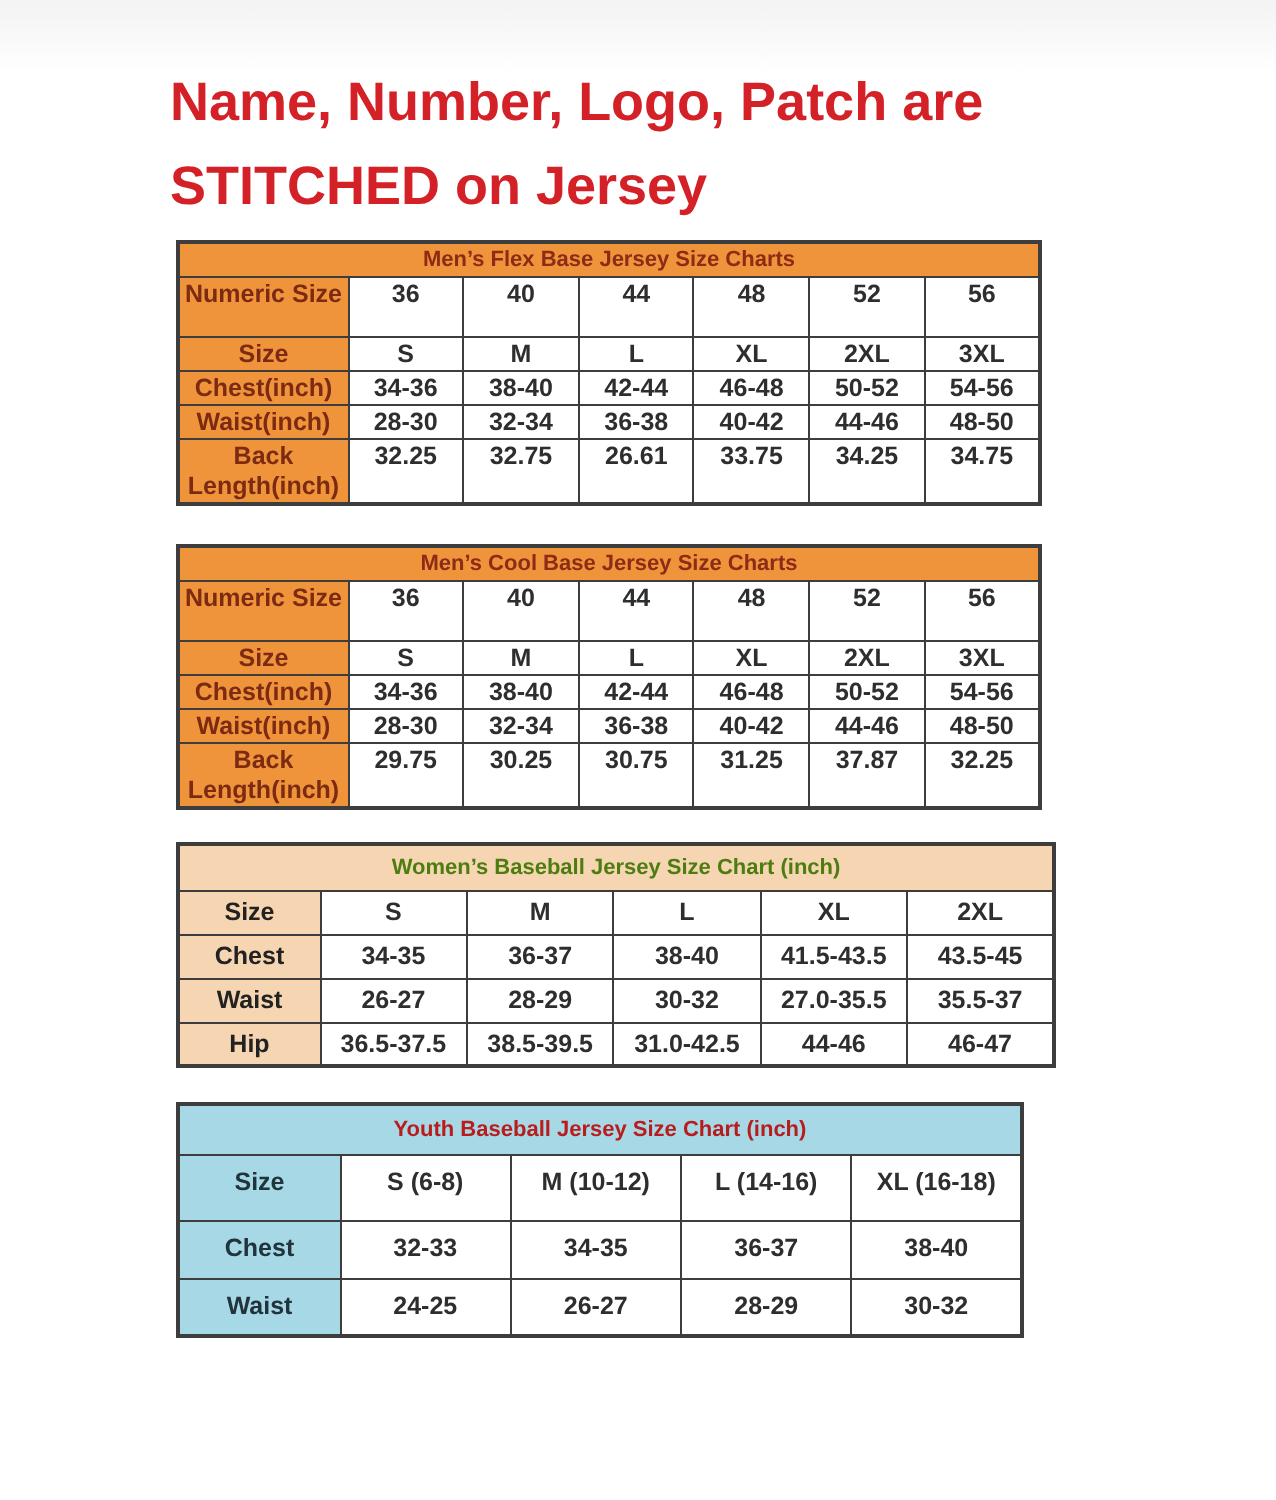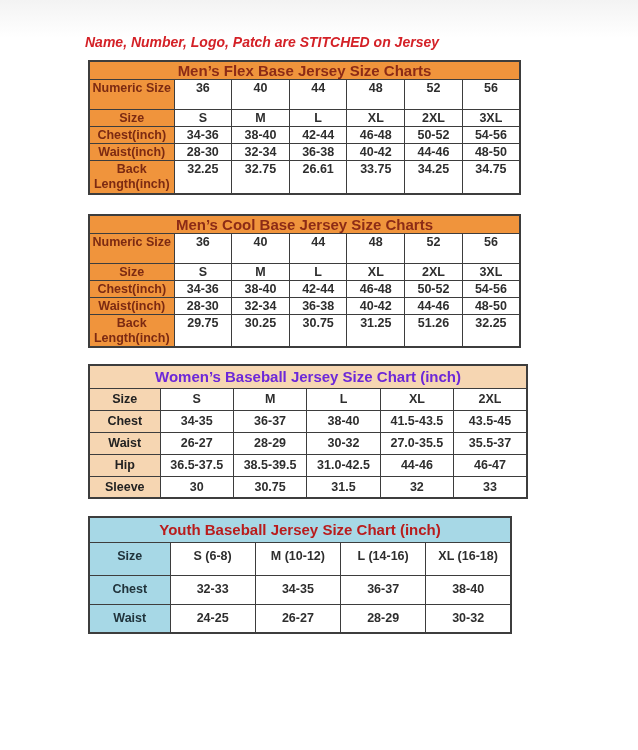--- a/index.html
+++ b/index.html
@@ -21,46 +21,45 @@
     font-size:40px;
     line-height:44px;
     font-weight:bold;
     font-style:italic;
     letter-spacing:1px;
   }
   .subtitle {
     margin:6px 0 0 85px;
     width:478px;
     color:#d42127;
-    font-size:14px;
-    line-height:24px;
+    font-size:27px;
+    line-height:42px;
     font-weight:bold;
-    font-style:italic;
   }
   .tables { margin-left:88px; }
 
   table.size-table {
     border-collapse:collapse;
     table-layout:fixed;
     border:2px solid #3d3d3d;
   }
   .size-table th, .size-table td {
     border:1px solid #3d3d3d;
     font-weight:bold;
     text-align:center;
     font-size:12.5px;
     overflow:hidden;
   }
-  .size-table thead th { font-size:15px; }
+  .size-table thead th { font-size:11px; }
   .size-table td { background:#ffffff; color:#2e2e2e; }
 
   
   .theme-orange thead th { background:#f0943c; color:#8c2b16; }
   .theme-orange .row-label { background:#f0943c; color:#7c2a12; }
-  .theme-peach thead th { background:#f6d6b2; color:#6d28d9; }
+  .theme-peach thead th { background:#f6d6b2; color:#4d7c0f; }
   .theme-peach .row-label { background:#f6d6b2; color:#222222; }
   .theme-blue thead th { background:#a7d8e6; color:#b91c1c; }
   .theme-blue .row-label { background:#a7d8e6; color:#21343c; }
 
   
   .t0, .t1 { width:433px; }
   .t0 col.col-label, .t1 col.col-label { width:85px; }
   .t0 { margin-top:6px; }
   .t1 { margin-top:19px;padding-left:12px; }
   .t0 thead tr, .t1 thead tr { height:17px; }
@@ -203,21 +202,21 @@
             <td>40-42</td>
             <td>44-46</td>
             <td>48-50</td>
           </tr>
           <tr>
             <th class="row-label">Back Length(inch)</th>
             <td>29.75</td>
             <td>30.25</td>
             <td>30.75</td>
             <td>31.25</td>
-            <td>51.26</td>
+            <td>37.87</td>
             <td>32.25</td>
           </tr>
         </tbody>
     </table>
 
     <table class="size-table t2 theme-peach">
       <colgroup>
           <col class="col-label">
           <col span="5">
         </colgroup>
@@ -252,28 +251,20 @@
             <td>35.5-37</td>
           </tr>
           <tr>
             <th class="row-label">Hip</th>
             <td>36.5-37.5</td>
             <td>38.5-39.5</td>
             <td>31.0-42.5</td>
             <td>44-46</td>
             <td>46-47</td>
           </tr>
-          <tr>
-            <th class="row-label">Sleeve</th>
-            <td>30</td>
-            <td>30.75</td>
-            <td>31.5</td>
-            <td>32</td>
-            <td>33</td>
-          </tr>
         </tbody>
     </table>
 
     <table class="size-table t3 theme-blue">
       <colgroup>
           <col class="col-label">
           <col span="4">
         </colgroup>
       <thead>
         <tr>

